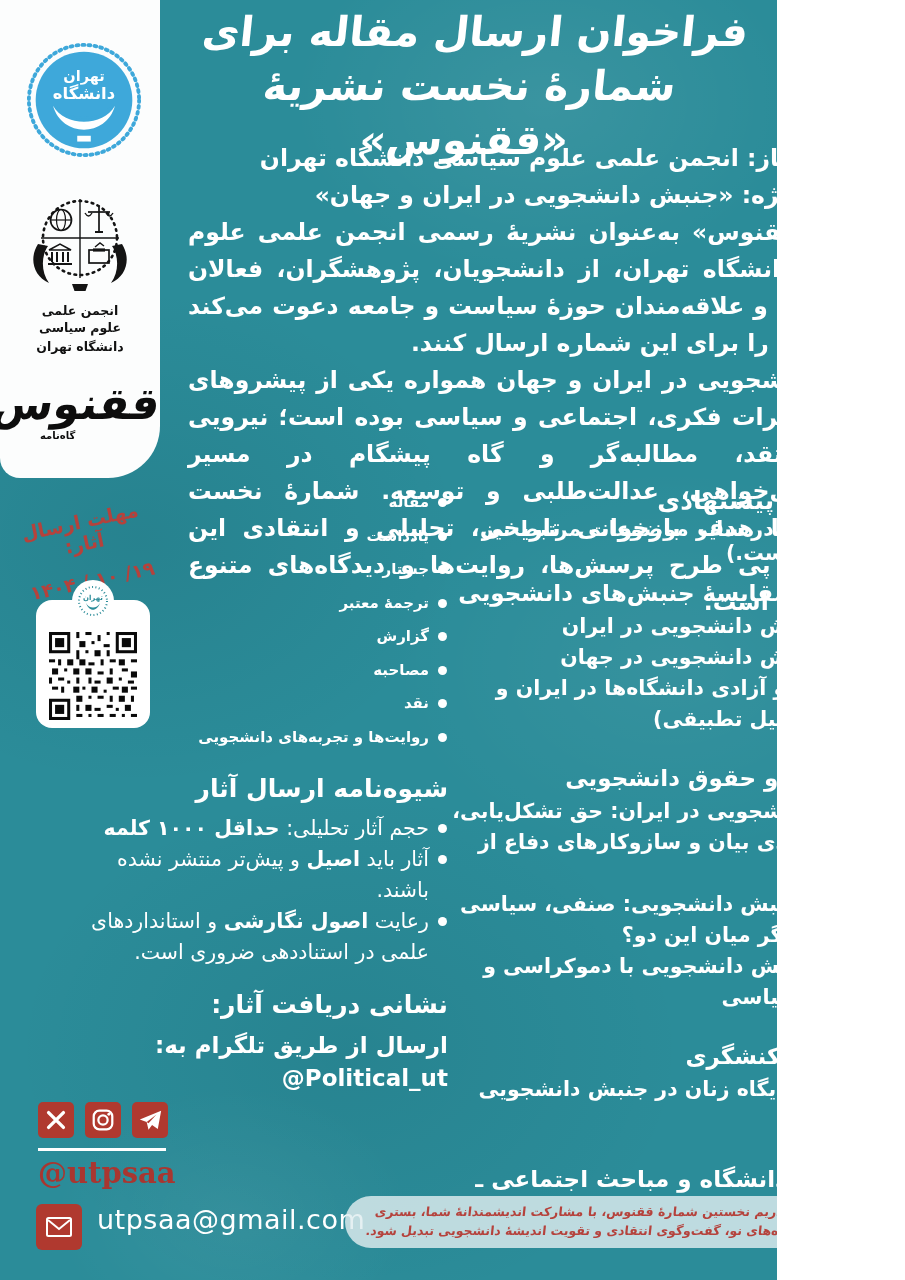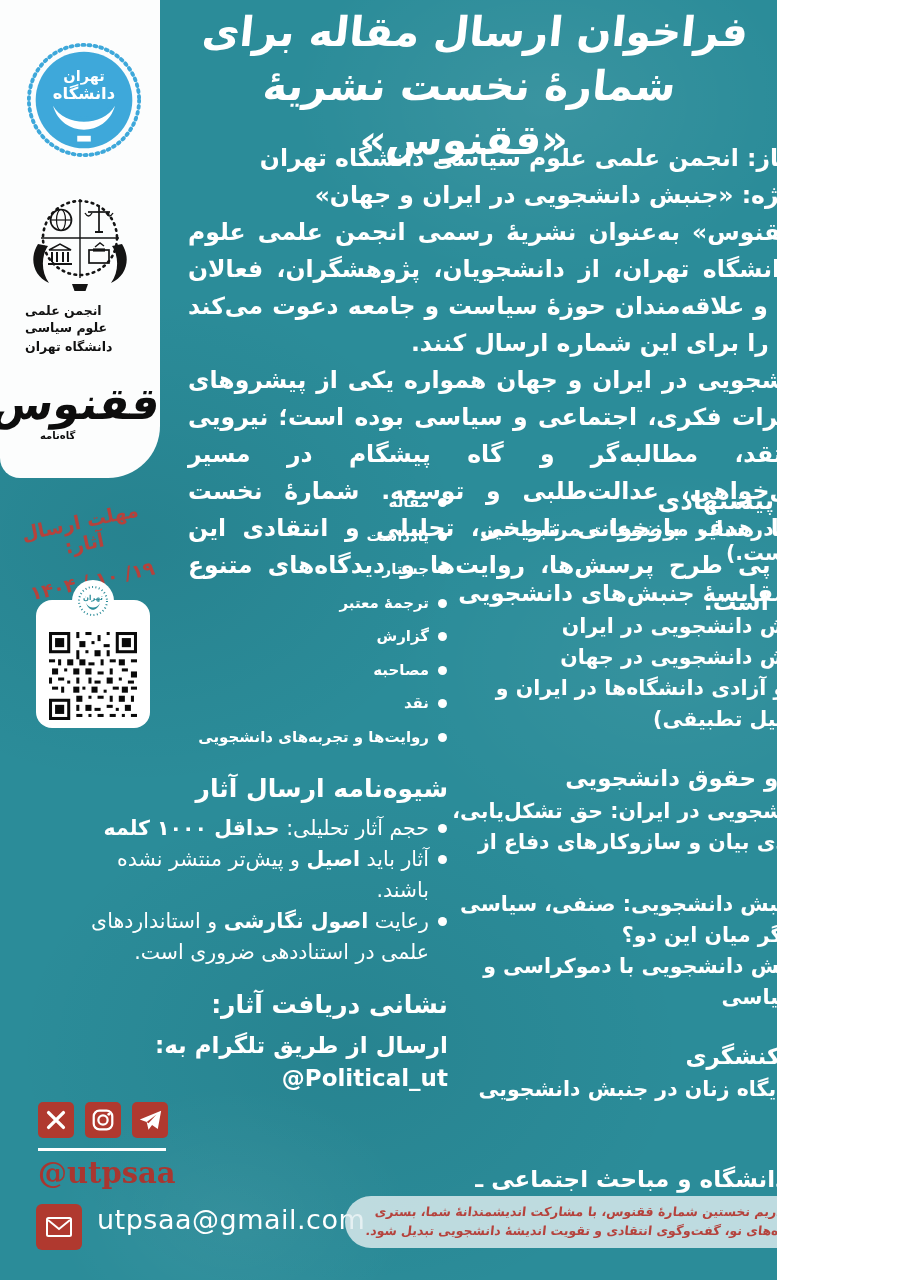--- a/index.html
+++ b/index.html
@@ -15,21 +15,21 @@
       radial-gradient(ellipse 540px 420px at 45% 82%, rgba(0,45,55,0.09), transparent 62%),
       radial-gradient(ellipse 300px 220px at 30% 95%, rgba(255,255,255,0.05), transparent 60%);
     color:#fff;
   }
   
   .sidebar{
     position:absolute;left:0;top:0;width:160px;height:478px;
     background:#fcfdfd;border-radius:0 0 52px 20px;
   }
   .sidebar .ut-logo{position:absolute;left:26px;top:42px;}
-  .sidebar .assoc-logo{position:absolute;left:25px;top:192px;text-align:left;width:110px;}
+  .sidebar .assoc-logo{position:absolute;left:25px;top:192px;text-align:center;width:110px;}
   .assoc-name{color:#111;font-size:12.5px;font-weight:700;line-height:17px;margin-top:2px;}
   .phoenix{position:absolute;left:0;top:378px;width:160px;text-align:center;color:#0d0d0d;}
   .phoenix .word{font-size:44px;font-weight:800;transform:skewX(-10deg);letter-spacing:-1px;}
   .phoenix .sub{position:absolute;left:40px;top:52px;font-size:10px;font-weight:700;}
   
   .deadline{
     position:absolute;left:8px;top:510px;width:156px;text-align:center;
     color:#b5423c;font-weight:800;font-size:19px;transform:rotate(-12deg);
   }
   .deadline .date{margin-top:16px;letter-spacing:1px;}

